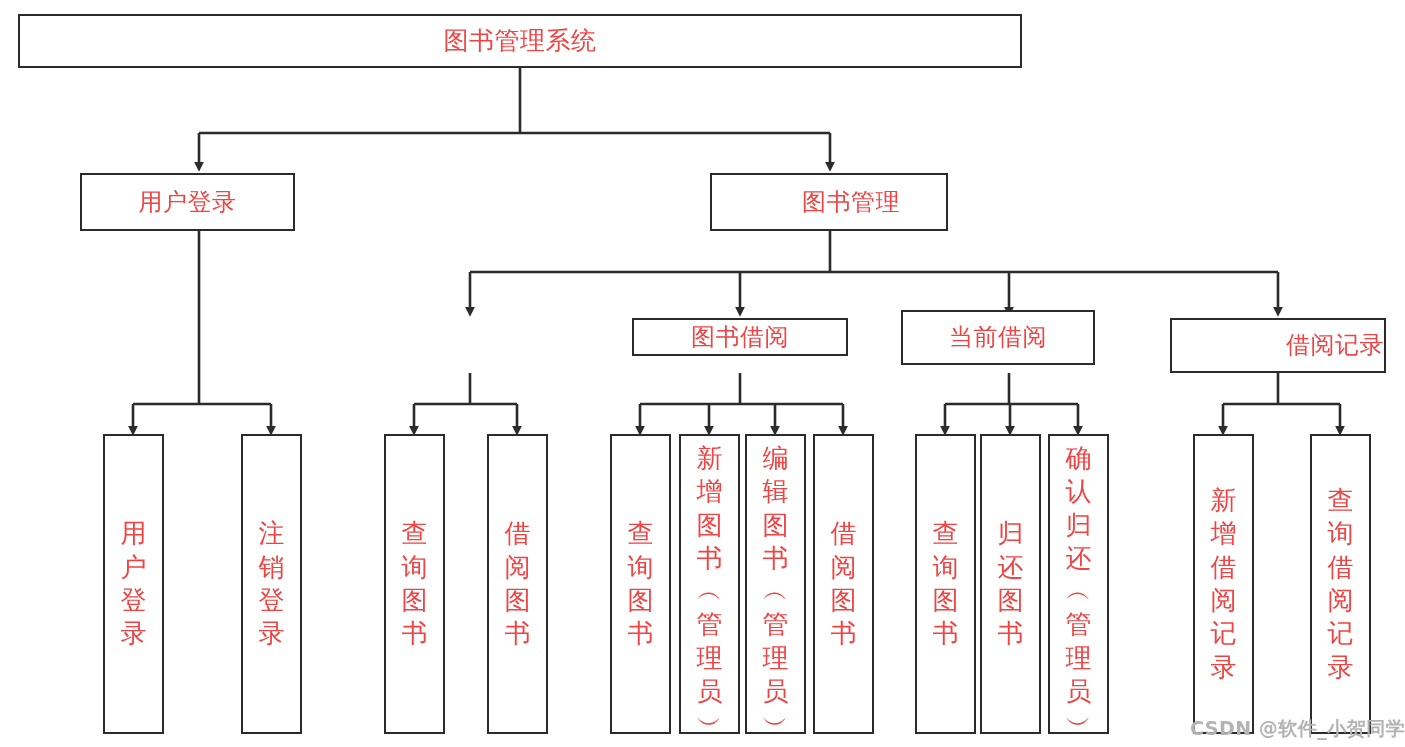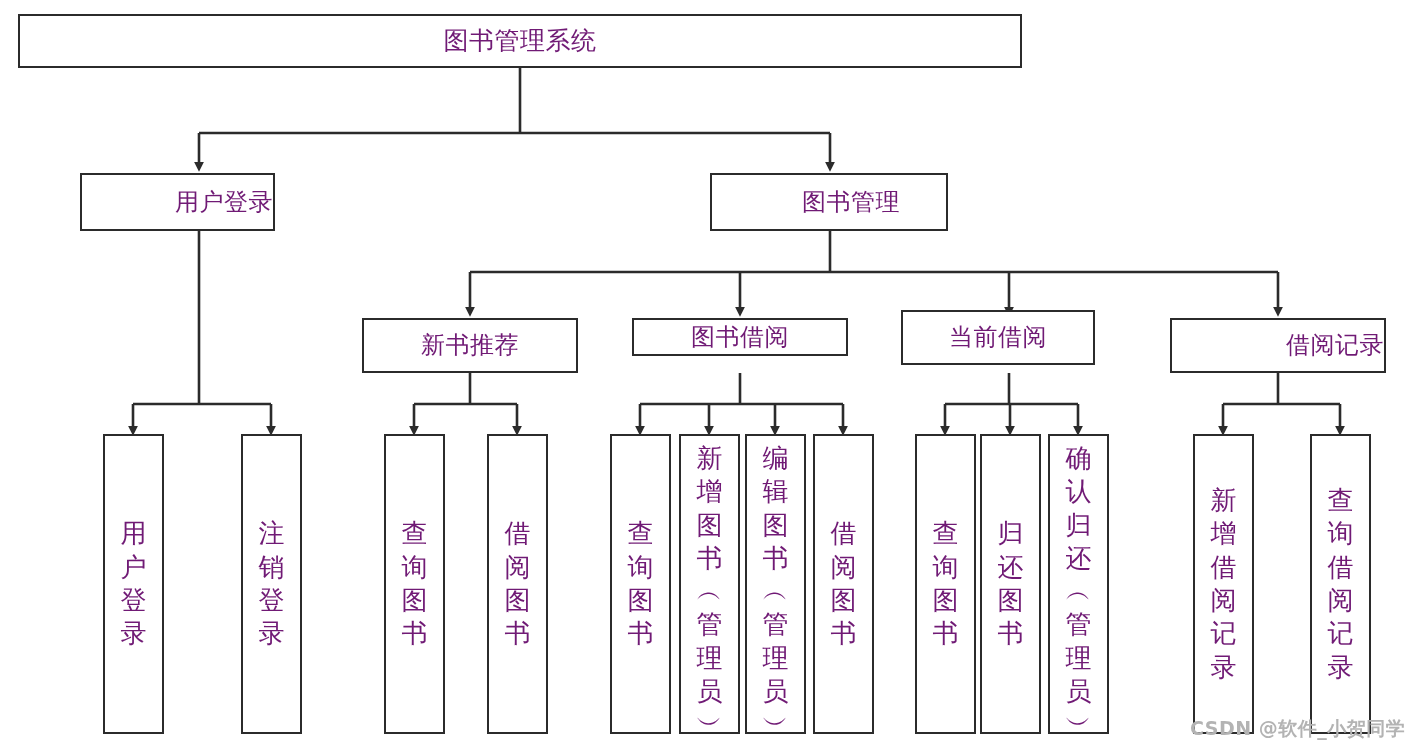--- a/index.html
+++ b/index.html
@@ -26,21 +26,21 @@
     pointer-events: none;
   }
   .node {
     position: absolute;
     box-sizing: border-box;
     background: #ffffff;
     border: 2.5px solid #2b2b2b;
     display: flex;
     align-items: center;
     justify-content: center;
-    color: #701a75;
+    color: #ef4444;
   }
   .node .label {
     display: block;
     text-align: center;
     line-height: 1.18;
     white-space: pre;
   }
   
   .node.horiz .label {
     font-size: 24px;
@@ -124,30 +124,27 @@
       <path d="M1223,404 L1340,404"></path>
       <path d="M1223,404 L1223,427" marker-end="url(#arrow)"></path>
       <path d="M1340,404 L1340,427" marker-end="url(#arrow)"></path>
     </g>
   </svg>
 
   <div class="node horiz root" style="left:18px; top:14px; width:1004px; height:54px;">
     <span class="label">图书管理系统</span>
   </div>
 
-  <div class="node horiz" style="left:80px; top:173px; width:195px; height:58px;justify-content:flex-end;">
+  <div class="node horiz" style="left:80px; top:173px; width:215px; height:58px;">
     <span class="label">用户登录</span>
   </div>
   <div class="node horiz" style="left:710px; top:173px; width:238px; height:58px;padding-left:44px;">
     <span class="label">图书管理</span>
   </div>
 
-  <div class="node horiz" style="left:362px; top:318px; width:216px; height:55px;">
-    <span class="label">新书推荐</span>
-  </div>
   <div class="node horiz" style="left:632px; top:318px; width:216px; height:38px;">
     <span class="label">图书借阅</span>
   </div>
   <div class="node horiz" style="left:901px; top:310px; width:194px; height:55px;">
     <span class="label">当前借阅</span>
   </div>
   <div class="node horiz" style="left:1170px; top:318px; width:216px; height:55px;justify-content:flex-end;">
     <span class="label">借阅记录</span>
   </div>
 

